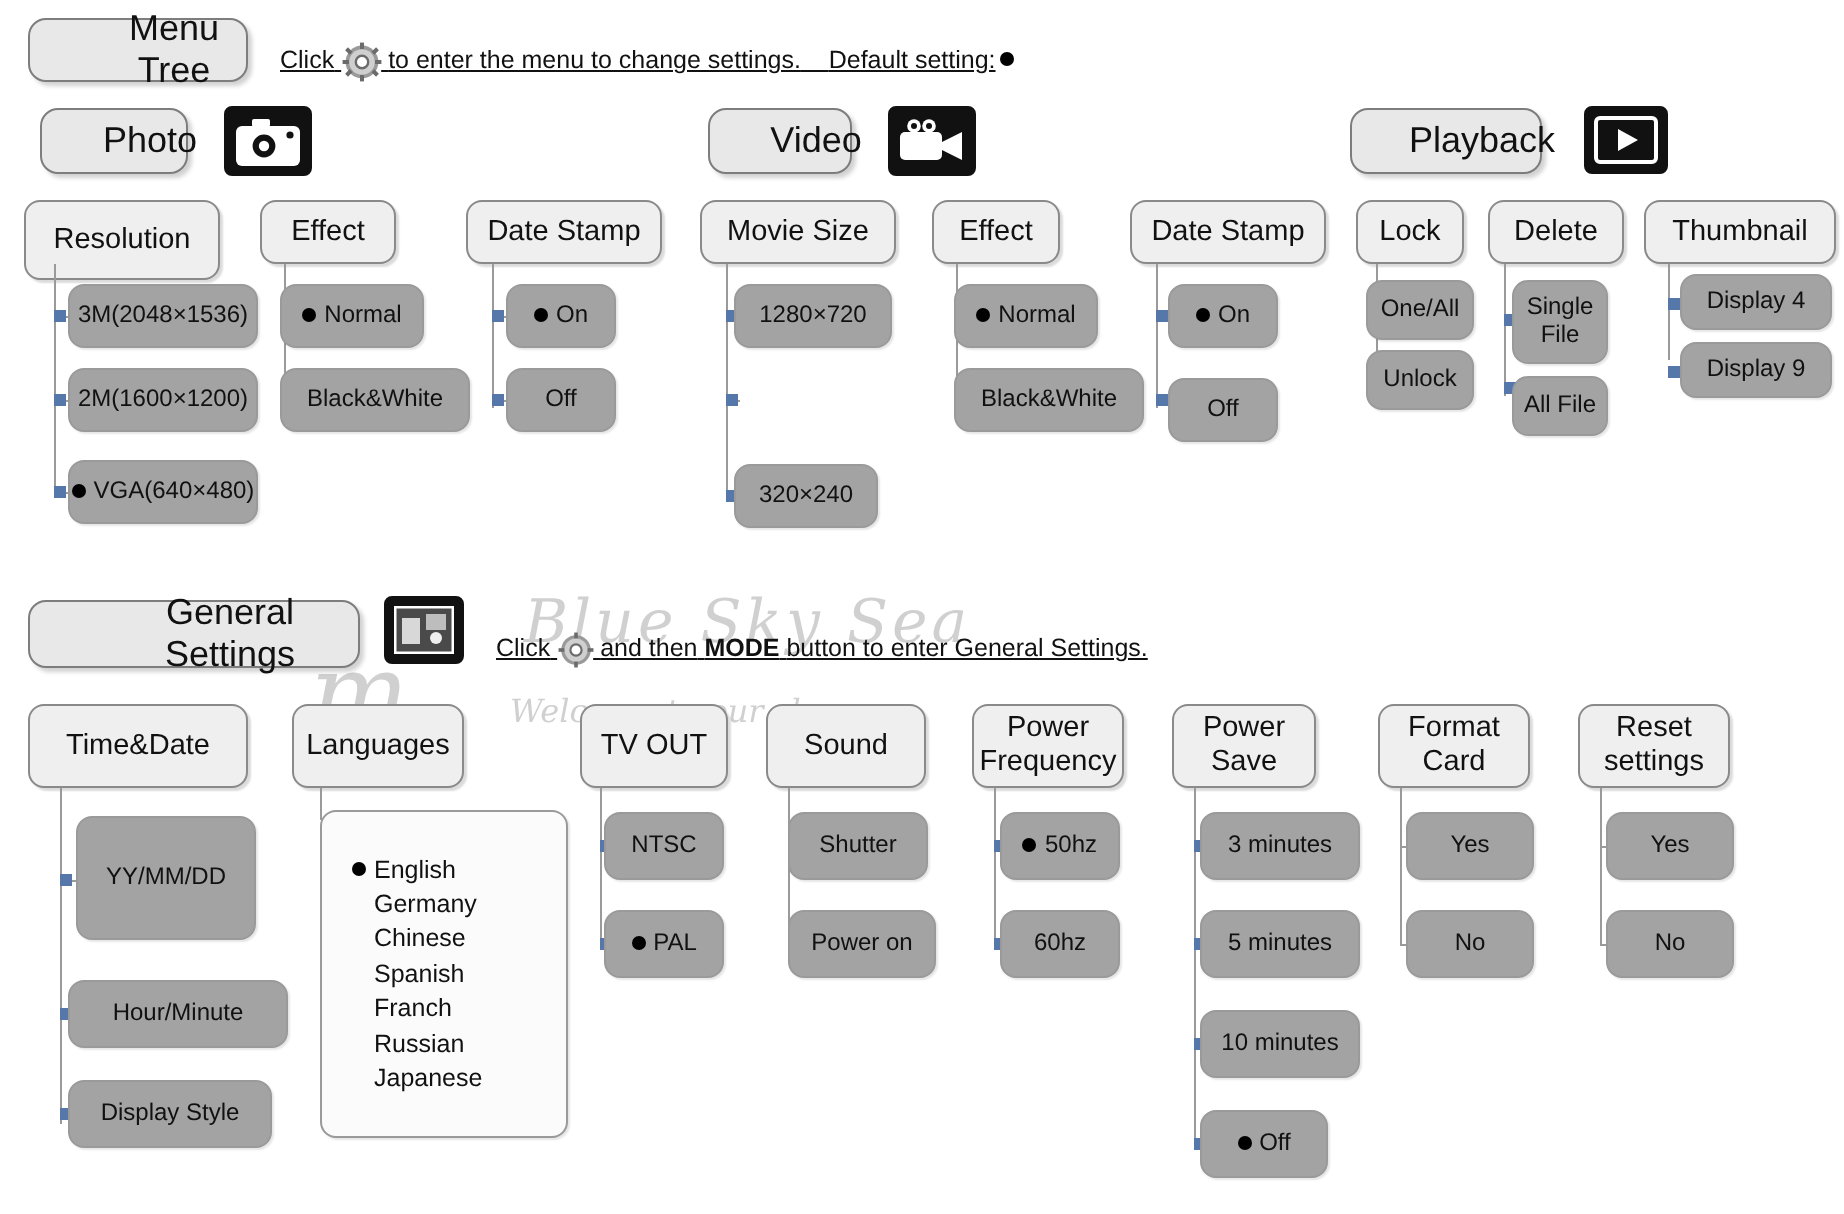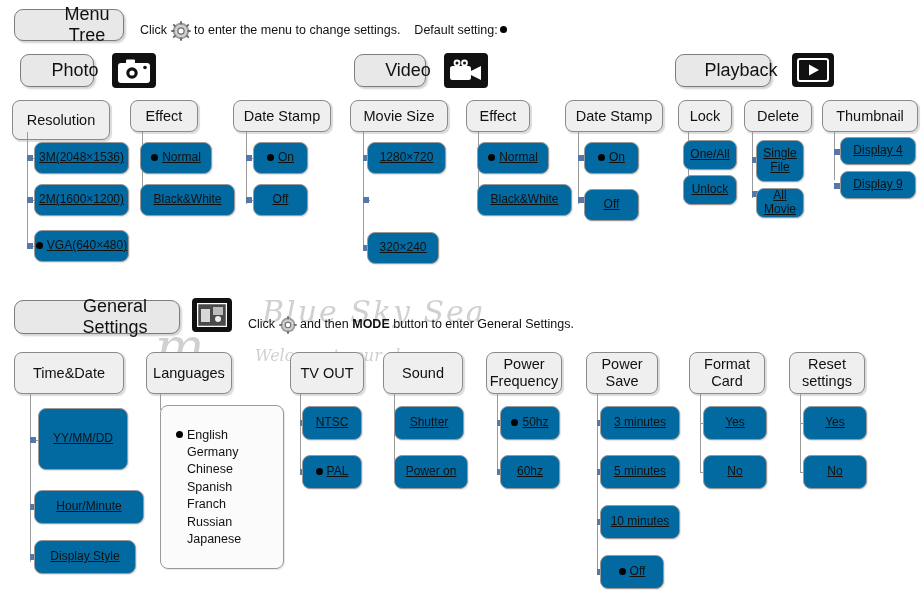--- a/index.html
+++ b/index.html
@@ -46,26 +46,25 @@
     padding-left: 36px;
   }
   .head-box {
     background: #efefef;
     border: 1px solid #8a8a8a;
     border-radius: 8px;
     font-size: 14.5px;
     box-shadow: 1.5px 1.5px 1px rgba(0,0,0,0.14);
   }
   .opt-box {
-    background: #0369a1;
+    background: #a3a3a3;
     border: 1px solid #9a9a9a;
     border-radius: 8px;
     font-size: 12px;
     box-shadow: 1px 1px 1px rgba(0,0,0,0.10);
-    text-decoration: underline;
   }
   .opt-box.multiline {
     flex-direction: column;
     justify-content: center;
     gap: 1px;
   }
   .list-box {
     background: #fbfbfb;
     border: 1px solid #9a9a9a;
     border-radius: 8px;
@@ -107,20 +106,21 @@
     position: absolute;
     width: 6px;
     height: 6px;
     background: #5577aa;
   }
   .note {
     position: absolute;
     font-size: 12.5px;
     color: #111;
     white-space: nowrap;
+    text-decoration: underline;
   }
   .note b { font-weight: bold; }
   .icon-btn {
     position: absolute;
     box-sizing: border-box;
     border: 2px solid #111;
     background: #111;
     border-radius: 4px;
     display: flex;
     align-items: center;
@@ -346,21 +346,21 @@
   </div>
   <div class="vline" style="left:752px; top:132px; height:66px;"></div>
   <div class="hline" style="left:752px; top:160px; width:5px;"></div>
   <div class="hline" style="left:752px; top:194px; width:5px;"></div>
   <div class="tick" style="left:752px; top:157px;"></div>
   <div class="tick" style="left:752px; top:191px;"></div>
   <div class="box opt-box multiline" style="left:756px; top:140px; width:48px; height:42px;">
     <span>Single File</span>
   </div>
   <div class="box opt-box" style="left:756px; top:188px; width:48px; height:30px;">
-    <span>All Movie</span>
+    <span>All File</span>
   </div>
 
   <div class="box head-box" style="left:822px; top:100px; width:96px; height:32px;">
     <span>Thumbnail</span>
   </div>
   <div class="vline" style="left:834px; top:132px; height:48px;"></div>
   <div class="hline" style="left:834px; top:152px; width:6px;"></div>
   <div class="hline" style="left:834px; top:186px; width:6px;"></div>
   <div class="tick" style="left:834px; top:149px;"></div>
   <div class="tick" style="left:834px; top:183px;"></div>

